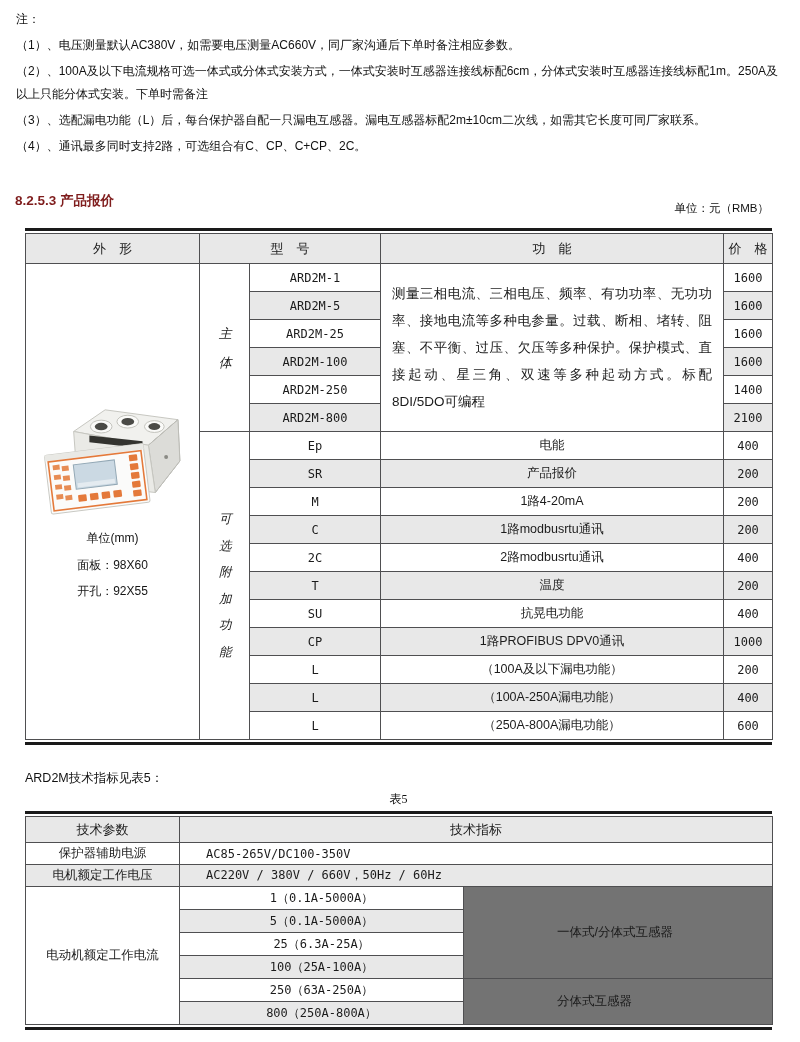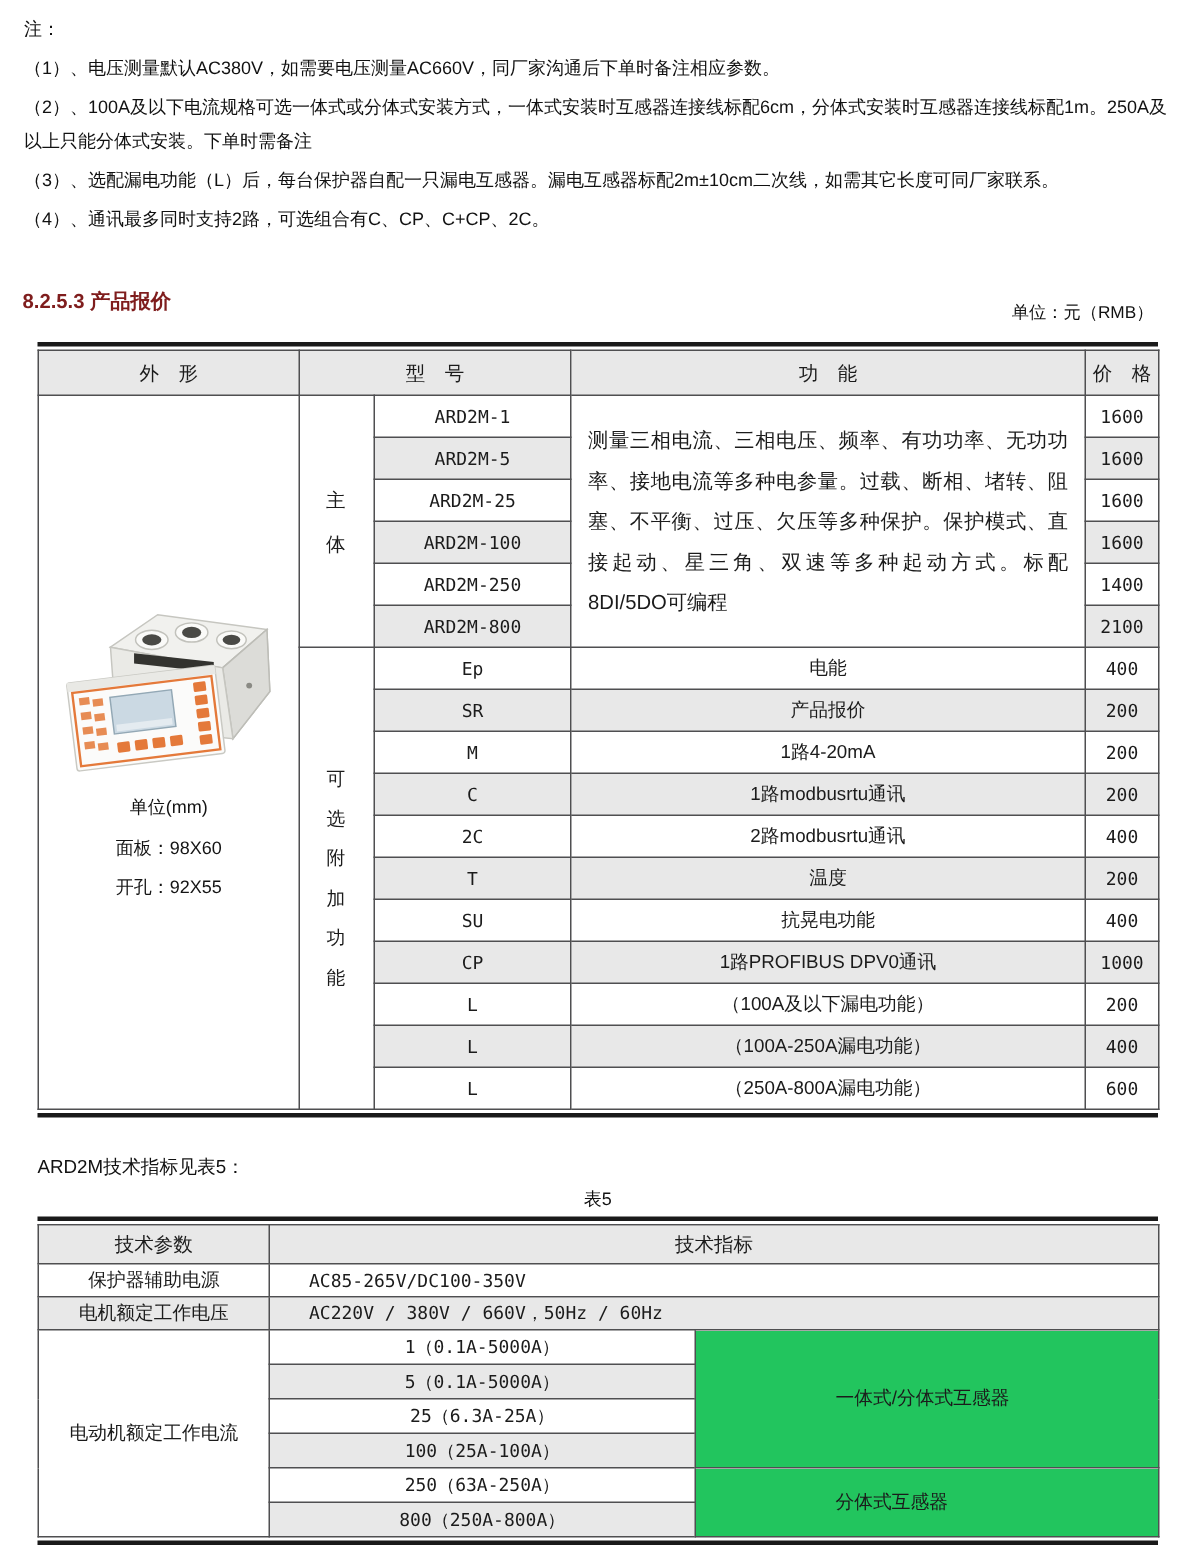--- a/index.html
+++ b/index.html
@@ -25,35 +25,35 @@
   th { background:#e8e8e8; font-size:13px; }
   tr.g td { background:#e8e8e8; }
   td.white { background:#fff !important; }
 
   
   .ptable th { height:30px; }
   .ptable td { height:28px; }
   .mono { font-family:"DejaVu Sans Mono", monospace; font-size:12px; }
   td.desc { text-align:justify; text-justify:inter-character; padding:0 11px;
             line-height:27px; font-size:13.5px; background:#fff; }
-  .vert { display:inline-block; width:1.1em; word-break:break-all; text-align:left; }
+  .vert { display:inline-block; width:1.1em; word-break:break-all; text-align:right;font-style:italic; }
   .vert.main { line-height:29px; font-size:13px; }
   .vert.opt  { line-height:26.5px; font-size:12.5px; }
 
   td.shape-cell { background:#fff; vertical-align:middle; padding-top:2px; }
   .dims { margin-top:0; font-size:12px; line-height:26.5px; color:#141414; }
 
   
   .spec-intro { position:absolute; left:25px; top:770px; font-size:12.5px; color:#111; }
-  .tbl-caption { position:absolute; left:25px; top:791px; width:747px; text-align:center; font-size:12px; color:#111; }
+  .tbl-caption { position:absolute; left:25px; top:791px; width:747px; text-align:center; font-size:12px; color:#111;font-family:Liberation Serif, serif; }
   .stable th { height:26px; }
   .stable td { height:22px; }
   .stable td.cur { height:23px; }
   .stable td.lv { text-align:left; padding-left:26px; }
-  .stable td.trf { text-align:left; padding-left:93px; background:#22c55e; font-size:12.5px; }
+  .stable td.trf { text-align:left; padding-left:93px; background:#737373; font-size:12.5px; }
 </style>
 </head>
 <body>
 
 <div id="page">
 
   <div class="notes">
     <p>注：</p>
     <p class="item">（1）、电压测量默认AC380V，如需要电压测量AC660V，同厂家沟通后下单时备注相应参数。</p>
     <p class="item">（2）、100A及以下电流规格可选一体式或分体式安装方式，一体式安装时互感器连接线标配6cm，分体式安装时互感器连接线标配1m。250A及以上只能分体式安装。下单时需备注</p>

